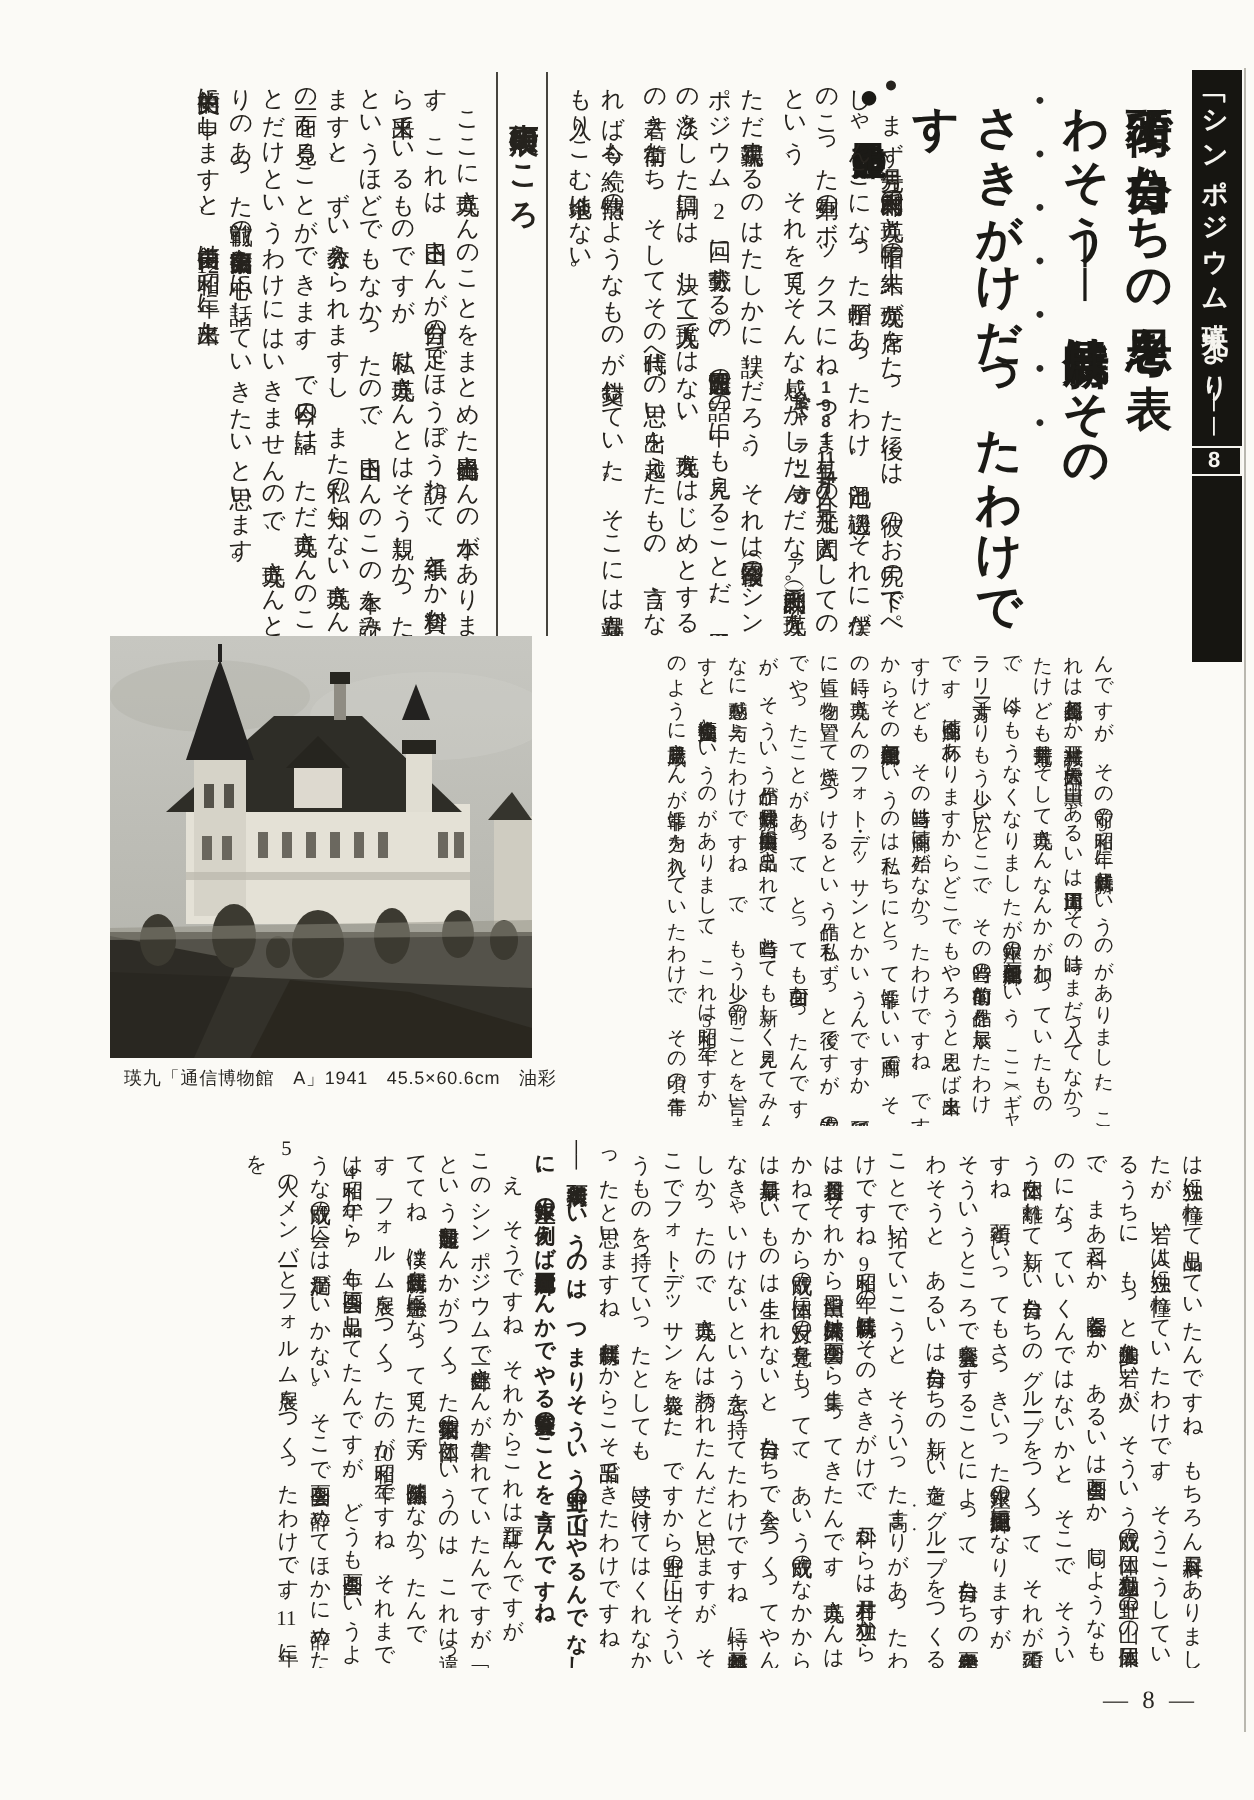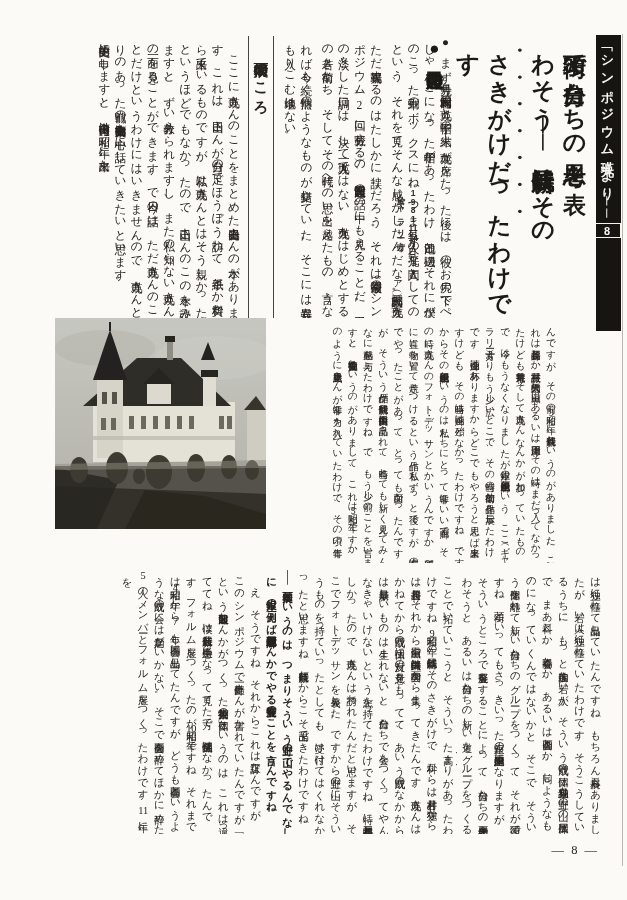--- a/index.html
+++ b/index.html
@@ -133,20 +133,21 @@
         <ellipse cx="62" cy="150" rx="11" ry="16"></ellipse>
         <ellipse cx="104" cy="154" rx="13" ry="17"></ellipse>
         <ellipse cx="141" cy="150" rx="9" ry="14"></ellipse>
         <ellipse cx="174" cy="149" rx="8" ry="12"></ellipse>
         <ellipse cx="197" cy="152" rx="7" ry="10"></ellipse>
         <ellipse cx="84" cy="158" rx="6" ry="8"></ellipse>
       </g>
       <path d="M0,146 L211,142 L211,150 L0,152 Z" fill="#8f8d82" opacity="0.5"></path>
     </svg>
   </div>
+  <div id="caption">瑛九「通信博物館　A」1941　45.5×60.6cm　油彩</div>
 
   <div id="mid-text" class="vt">
     <p>んですが、その前の昭和<span class="dg">9</span>年に新時代展というのがありました。これは長谷川三郎とか村井正誠、矢橋六郎、山口薫、あるいは津田正周、その時はまだ入ってなかったけども荒井竜男、そして瑛九さんなんかが加わっていたもので、今はもうなくなりましたが銀座の紀伊国屋画廊という、ここ（ギャラリー方寸）よりもう少し広いとこで、その当時の前衛的な作品を展示したわけです。今画廊は一杯ありますからどこでもやろうと思えば出来ますけども、その当時は画廊は殆どなかったわけですね。ですからその紀伊国屋画廊というのは私たちにとって非常にいい画廊で、その時に瑛九さんのフォト・デッサンとかいうんですか、印画紙に直に物を置いて焼きつけるという作品、私もずっと後ですが、友達の暗室でやったことがあって、とっても面白かったんですが、そういう作品が新時代展や自由美術展に出品されて、当時とても新しく見えてみんなに感動を与えたわけですね。で、もう少し前のことを言いますと、独立美術協会というのがありまして、これは昭和<span class="dg">5</span>年ですか、御存知のように里見勝蔵さんが非常に力を入れていたわけで、その頃の青年</p>
   </div>
 
   <div id="bottom-text" class="vt">
     <p><span>は</span><span class="ul">独立</span><span>に憧れて出品していたんですね。もちろん二科展もありましたが、若い人は</span><span class="ul">独立</span><span>に憧れていたわけです。そうこうしているうちに、もっと進歩的な若い人が、そういう既成の団体、結局独立も上野の山の団体展で、まあ二科とか、春陽会とか、あるいは国画会とか、同じようなものになっていくんではないかと、そこで、そういう団体を離れて新しい自分たちのグループをつくって、それが街頭ですね、街頭といってもさっきいった銀座の紀伊国屋画廊になりますが、そういうところで展覧会をすることによって、自分たちの絵画思考を表わそうと、あるいは自分たちの新しい道をグループをつくることで拓いていこうと、そういった</span><span class="dot">高まり</span><span>があったわけですね。昭和<span class="dg">9</span>年の新時代展はそのさきがけで、二科からは村井君、独立からは長谷川君、それから山口薫や矢橋六郎は国画会から集まってきたんです。瑛九さんはかねてから既成の団体に反対の意見をもってて、あゝいう既成のなかからは最早新しいものは生まれないと、自分たちで会をつくってやんなきゃいけないという志を持ってたわけですね。特に長谷川三郎君と親しかったので、瑛九さんは誘われたんだと思いますが、そこでフォト・デッサンを発表した。ですから上野の山にそういうものを持っていったとしても、受け付けてはくれなかったと思いますね。新時代展だからこそ出品できたわけですね。</span></p>
     <p class="q">──街頭展というのは、つまりそういう上野の山でやるんでなしに、銀座の例えば紀伊国屋画廊なんかでやる展覧会のことを言うんですね。</p>
     <p>　えゝ、そうですね。それからこれは訂正なんですが、このシンポジウムで針生一郎さんが書かれていたんですが、「新時代展という難波田龍起なんかがつくった抽象芸術の団体」というのは、これは違っててね、僕は新時代展を一生懸命になって見てた方で、全然関係はなかったんです。フォルム展をつくったのが昭和<span class="dg">10</span>年ですね、それまで僕は昭和<span class="dg">4</span>年から<span class="dg">7</span>年も国画会に出品してたんですが、どうも国画会というような既成の会には満足がいかない。そこで国画会を辞めてほかに辞めた<span class="dg">5</span>人のメンバーとフォルム展をつくったわけです。<span class="dg">11</span>年に展覧会を</p>
   </div>

